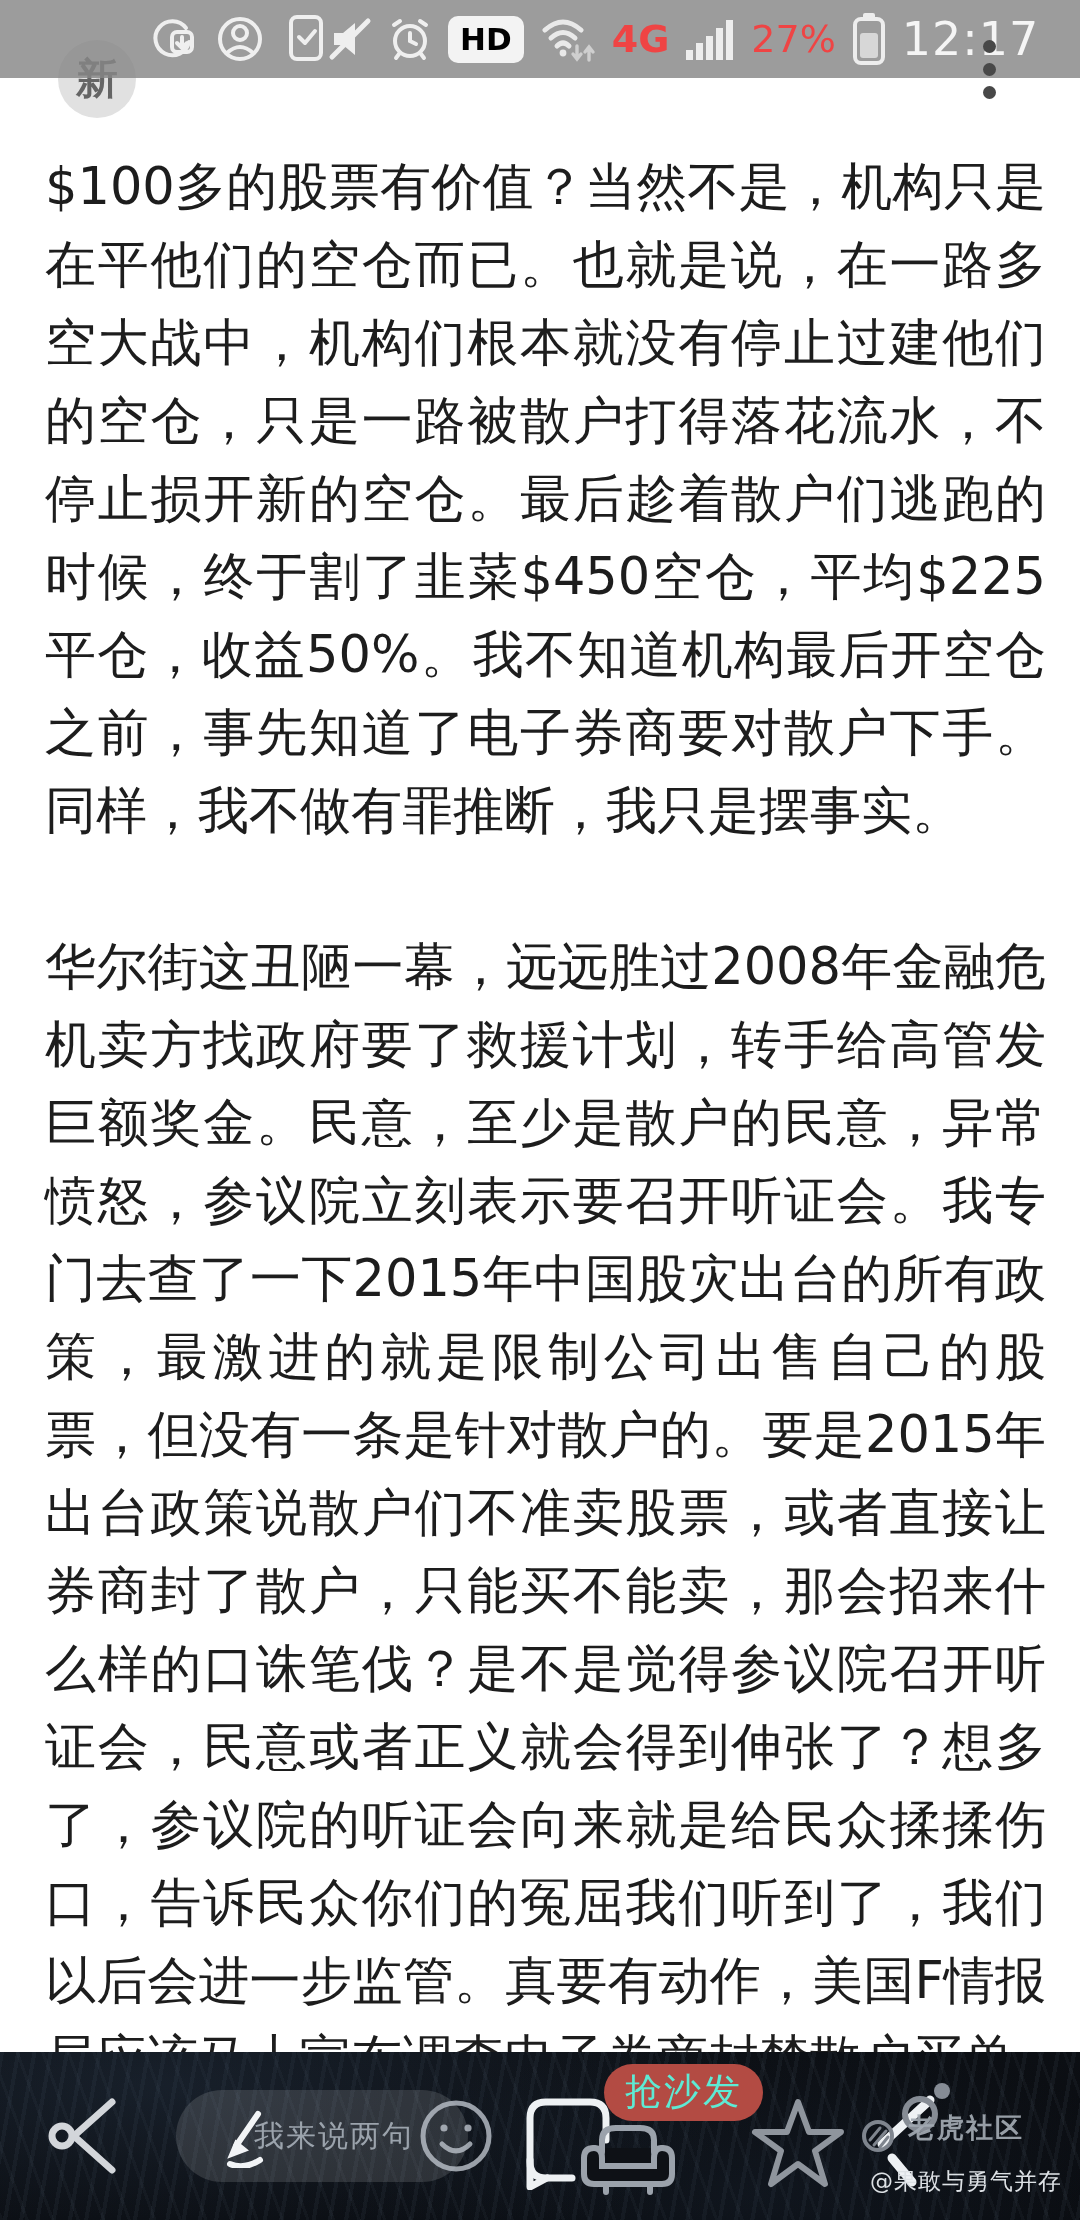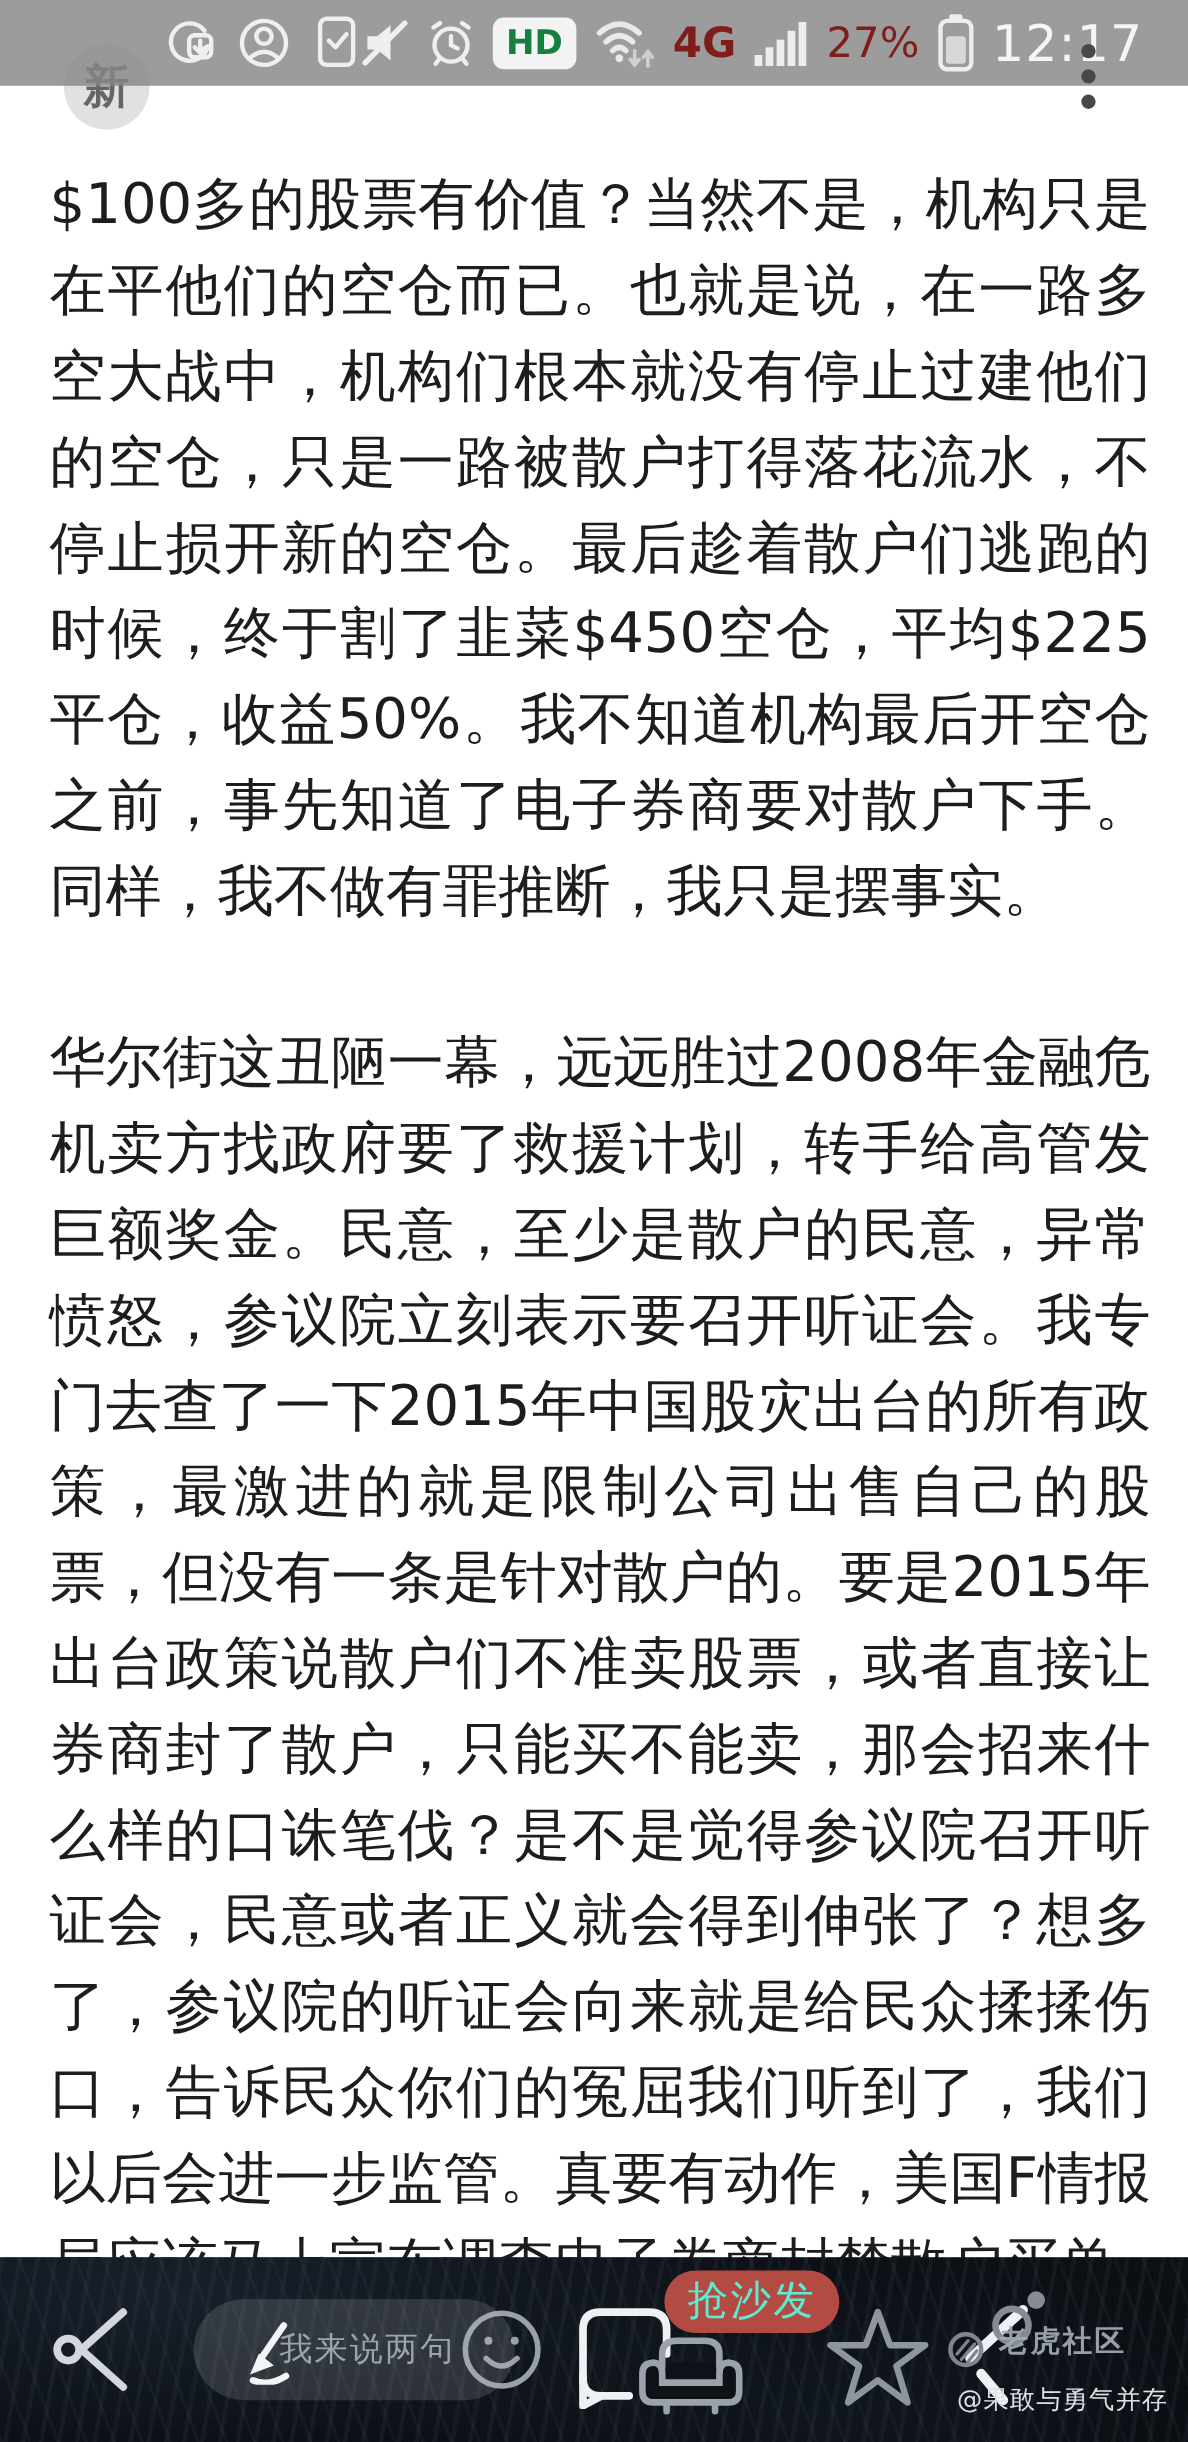--- a/index.html
+++ b/index.html
@@ -8,23 +8,23 @@
   .screen { position:relative; width:1080px; height:2220px; background:#ffffff; overflow:hidden; }
 
   
   .statusbar {
     position:absolute; top:0; left:0; right:0; height:78px;
     background:rgba(134,134,134,0.82); z-index:30;
     display:flex; align-items:center;
   }
   .sb-left { display:flex; align-items:center; gap:20px; padding-left:150px; }
   .sb-right { margin-left:auto; display:flex; align-items:center; gap:15px; padding-right:62px; }
-  .sb-text { color:#7f1d1d; font-size:38px; }
+  .sb-text { color:#ef4444; font-size:38px; }
   .sb-time { color:#f5f5f5; font-size:46px; letter-spacing:1px; }
-  .hd-badge { background:#f3f3f3; color:#15803d; font-size:31px; font-weight:bold;
+  .hd-badge { background:#f3f3f3; color:#000000; font-size:31px; font-weight:bold;
     border-radius:10px; padding:8px 12px; line-height:1; }
 
   
   .app-logo {
     position:absolute; top:40px; left:58px; width:78px; height:78px; border-radius:50%;
     background:#d9d9d9; opacity:0.78; z-index:25;
     display:flex; align-items:center; justify-content:center;
     font-size:42px; color:#3a3a3a; font-weight:bold;
   }
   .app-title {

